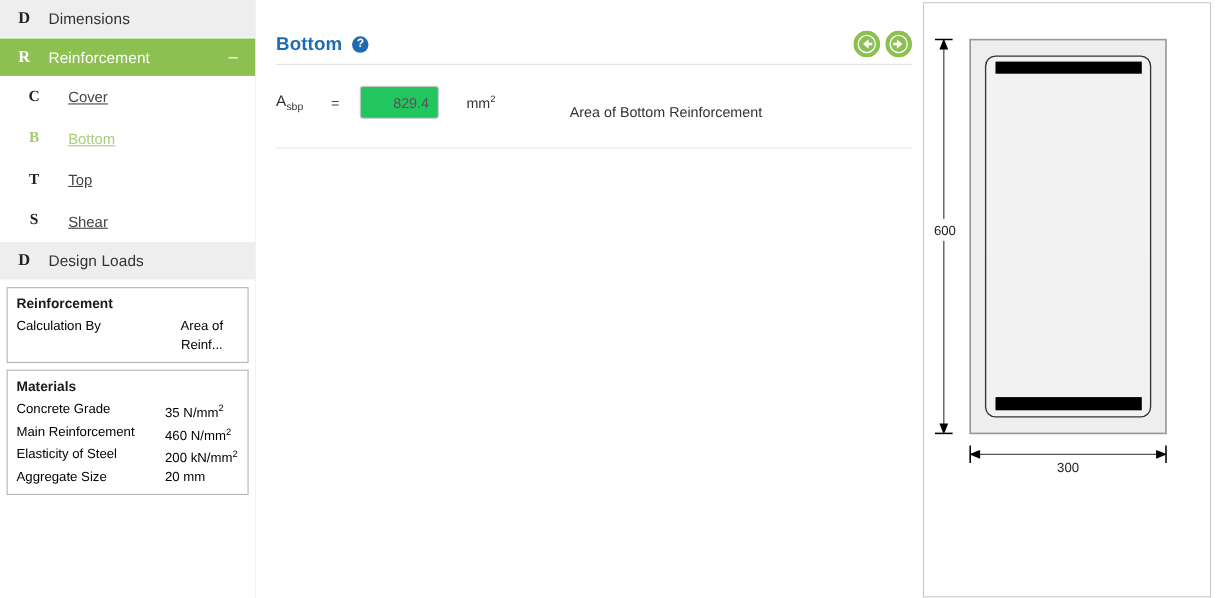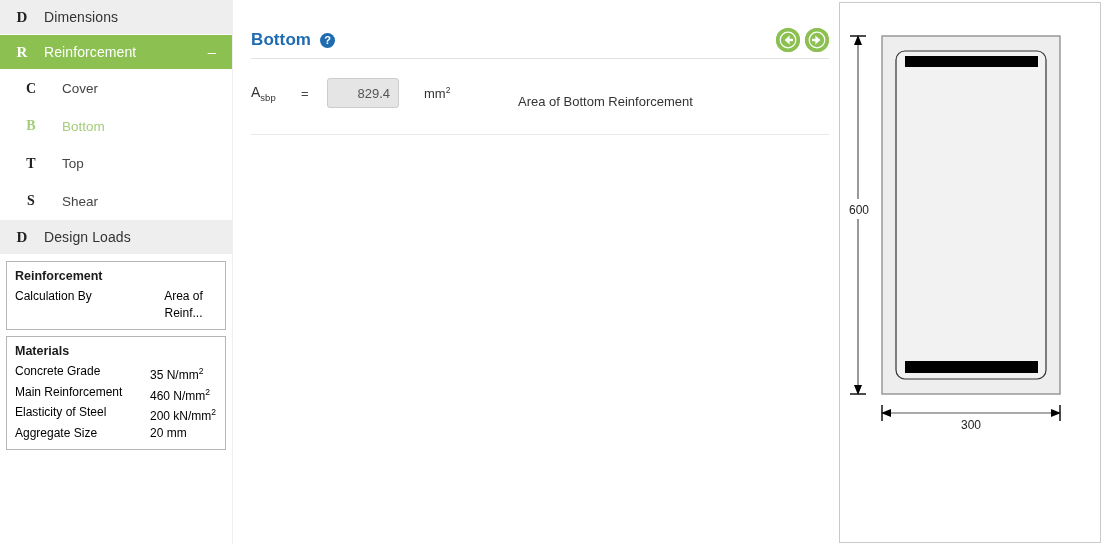--- a/index.html
+++ b/index.html
@@ -75,20 +75,21 @@
     flex: 0 0 62px;
     text-align: center;
     font-family: "Liberation Serif", serif;
     font-weight: bold;
     font-size: 14px;
     color: #222222;
   }
   .nav-sub .nav-label {
     font-size: 13.5px;
     color: #444444;
+    text-decoration: underline;
   }
   .nav-sub.current .nav-letter,
   .nav-sub.current .nav-label { color: #a4cd7a; }
 
   
   .info-card {
     margin: 6px 6px 0 6px;
     border: 1px solid #b5b5b5;
     background: #ffffff;
     padding: 7px 8px 8px 8px;
@@ -192,21 +193,21 @@
   .f-input {
     width: 72px;
     height: 30px;
     border: 1px solid #cccccc;
     border-radius: 3px;
     font-family: "Liberation Sans", sans-serif;
     font-size: 13px;
     color: #555555;
     text-align: right;
     padding: 0 8px;
-    background: #e5e5e5;
+    background: #22c55e;
     outline: none;
   }
   .f-unit {
     width: 84px;
     margin-left: 25px;
     font-size: 13px;
     color: #333333;
   }
   .f-desc {
     font-size: 13px;

